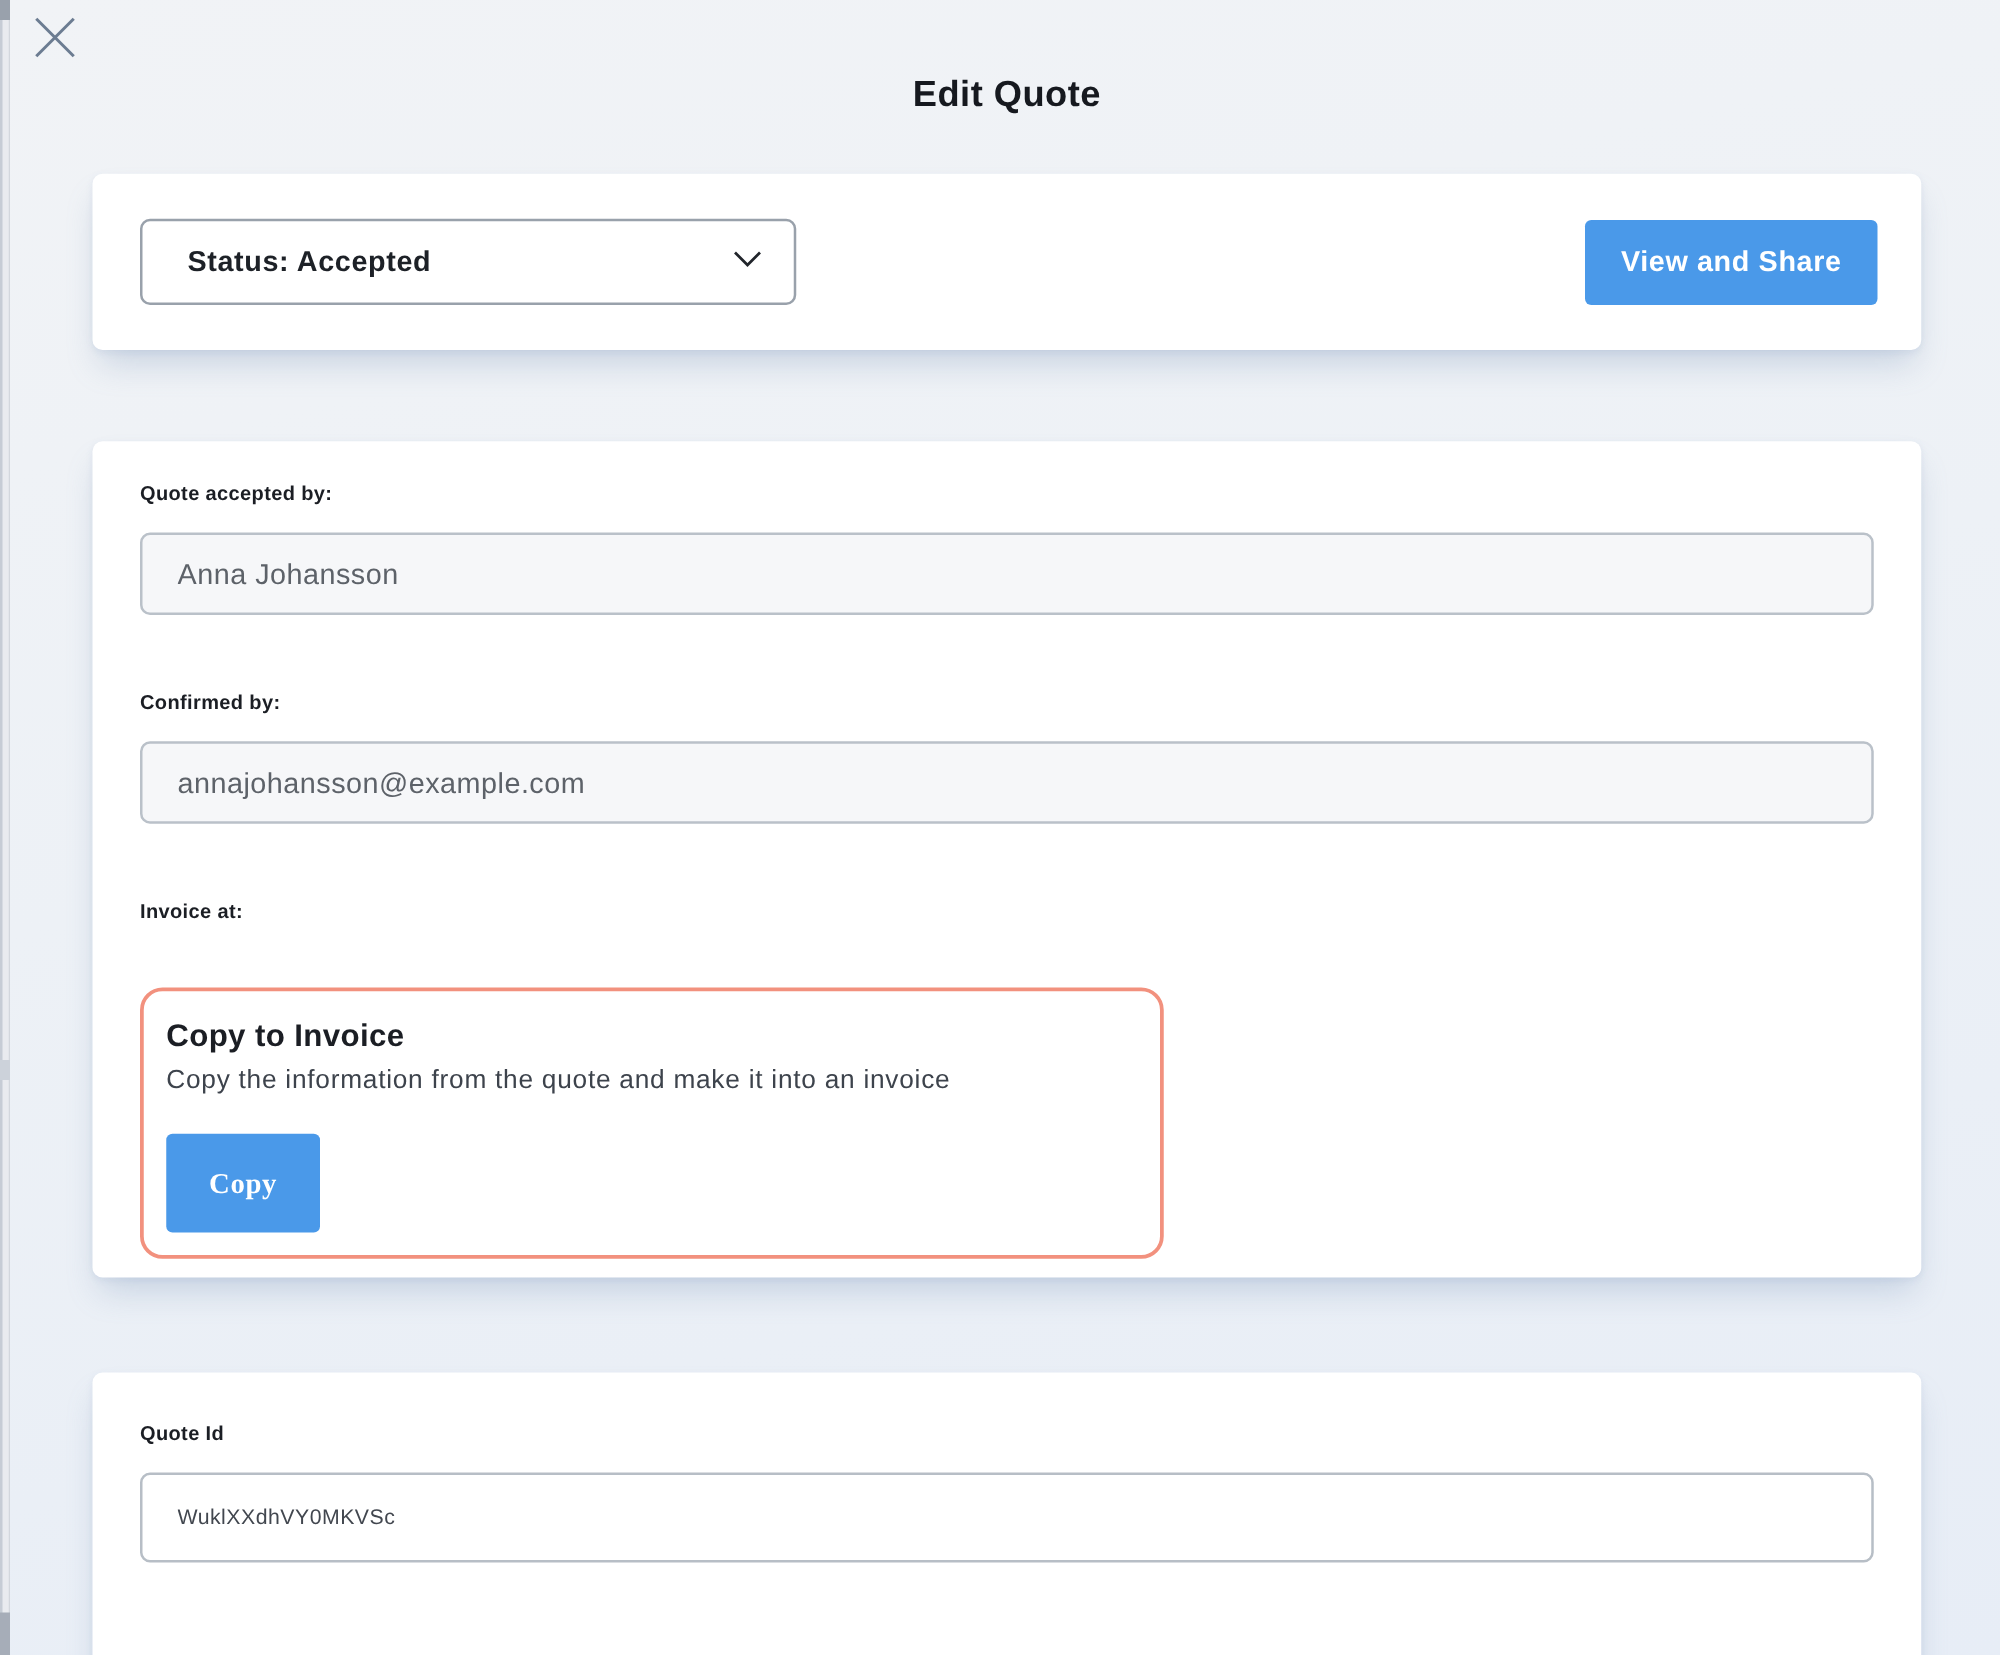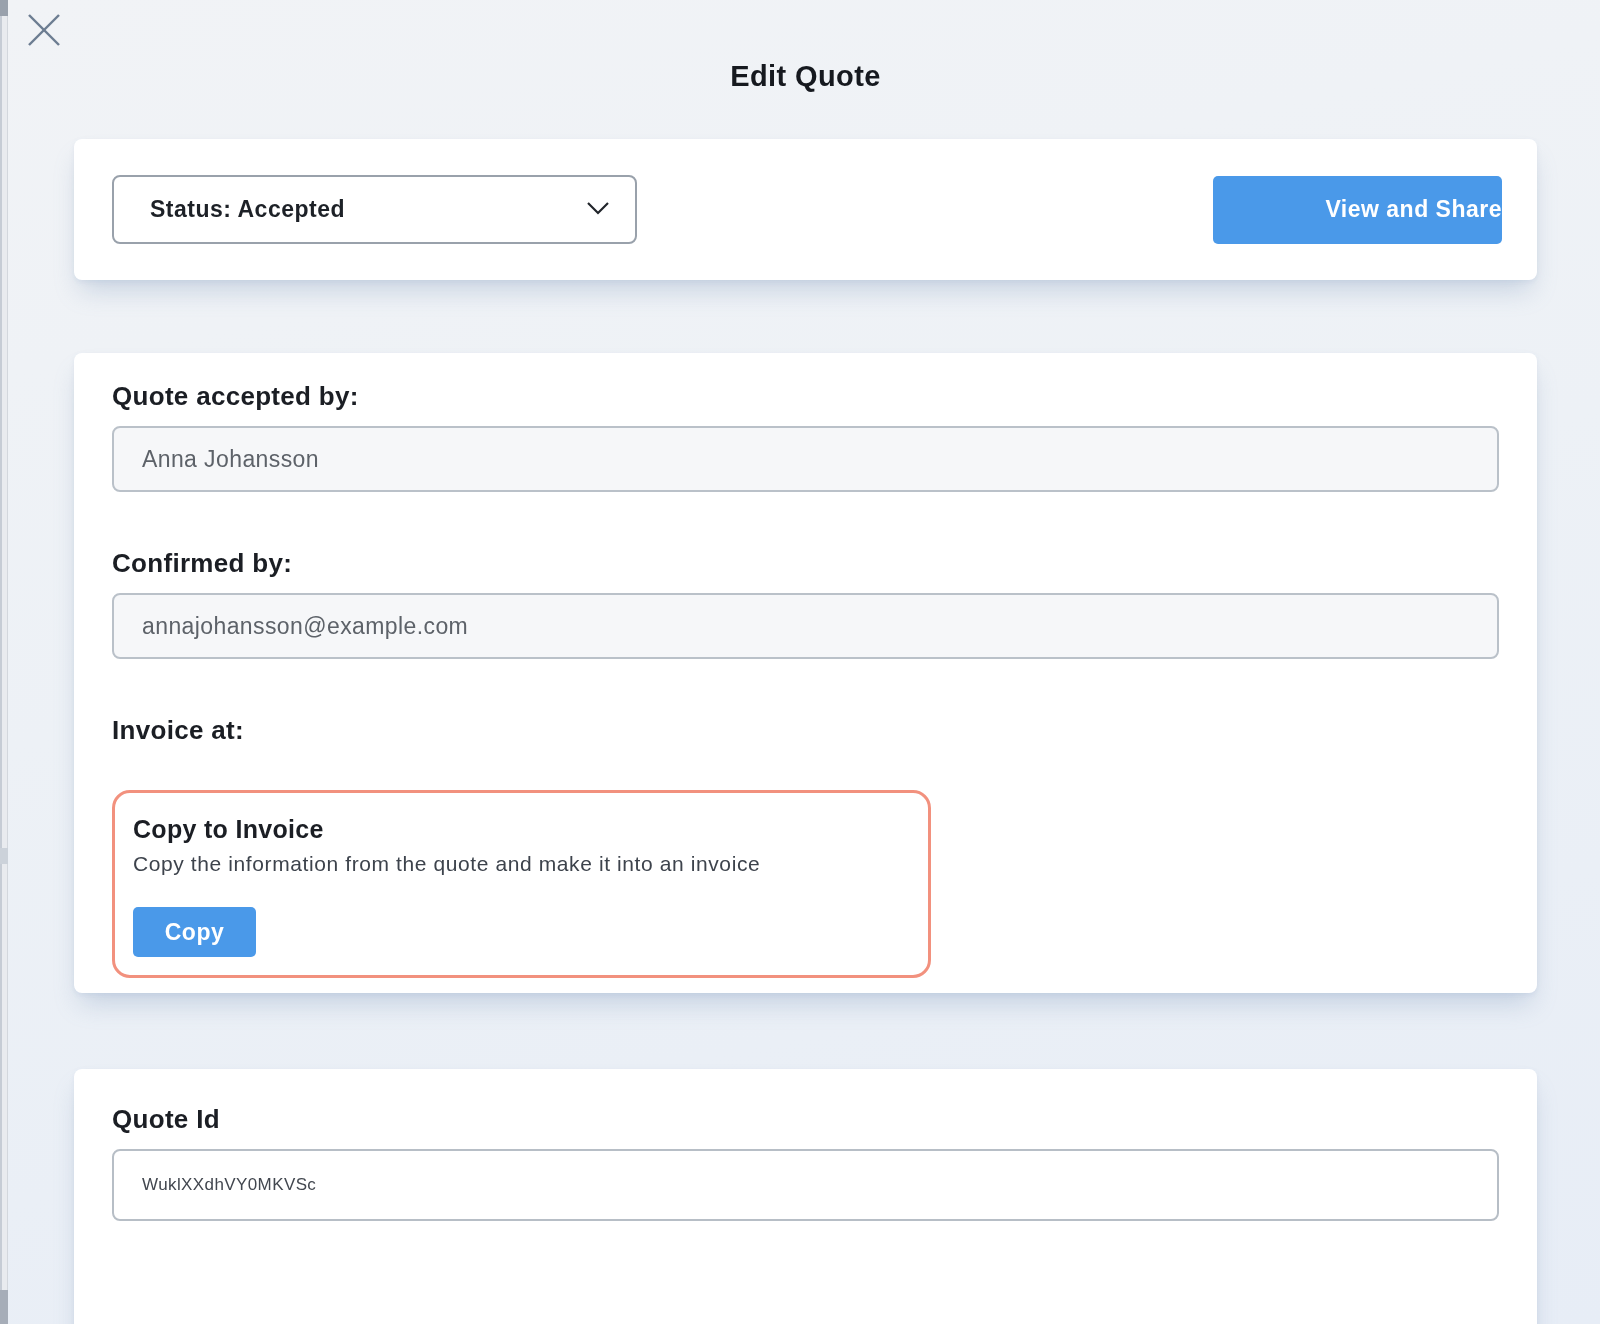--- a/index.html
+++ b/index.html
@@ -58,28 +58,28 @@
     font-size:23px; font-weight:600; letter-spacing:0.5px; color:#1d2127;
   }
 
   .btn-blue {
     background:var(--accent-blue,#4a99e9);
     color:#ffffff; border:none; border-radius:5px;
     font-family:"Liberation Sans", sans-serif;
     font-size:23px; font-weight:600; letter-spacing:0.5px;
     cursor:pointer;
   }
-  .view-share-btn { width:289px; height:68px;text-align:right; }
+  .view-share-btn { width:234px; height:68px; }
 
   .details-card { margin-top:73px; padding:33px 38px 15px 38px; }
 
   .field-group { margin-bottom:61px; }
   .field-label {
     display:block;
-    font-size:26px; font-weight:700; letter-spacing:0.3px;
+    font-size:16px; font-weight:700; letter-spacing:0.3px;
     line-height:20px; color:#1b1e24; margin-bottom:20px;
   }
   .text-input {
     width:100%; height:66px;
     background:#f6f7f9;
     border:2px solid #bac1c9; border-radius:8px;
     padding:0 28px;
     font-family:"Liberation Sans", sans-serif;
     font-size:23px; letter-spacing:0.4px; color:#5d6269;
   }
@@ -92,21 +92,21 @@
     padding:24px 18px 18px 18px;
   }
   .copy-heading {
     font-size:25px; font-weight:700; letter-spacing:0.3px;
     line-height:24px; color:#1b1e24; margin-bottom:11px;
   }
   .copy-desc {
     font-size:21px; letter-spacing:0.6px;
     line-height:24px; color:#3d434c; margin-bottom:31px;
   }
-  .copy-btn { width:123px; height:50px; }
+  .copy-btn { width:123px; height:79px;font-family:Liberation Serif, serif; }
 
   .quoteid-card { margin-top:76px; padding:40px 38px; height:400px; }
   .quoteid-input {
     width:100%; height:72px;
     background:#ffffff;
     border:2px solid #b7bec6; border-radius:8px;
     padding:0 28px;
     font-family:"Liberation Sans", sans-serif;
     font-size:17px; letter-spacing:0.4px; color:#42474f;
   }

